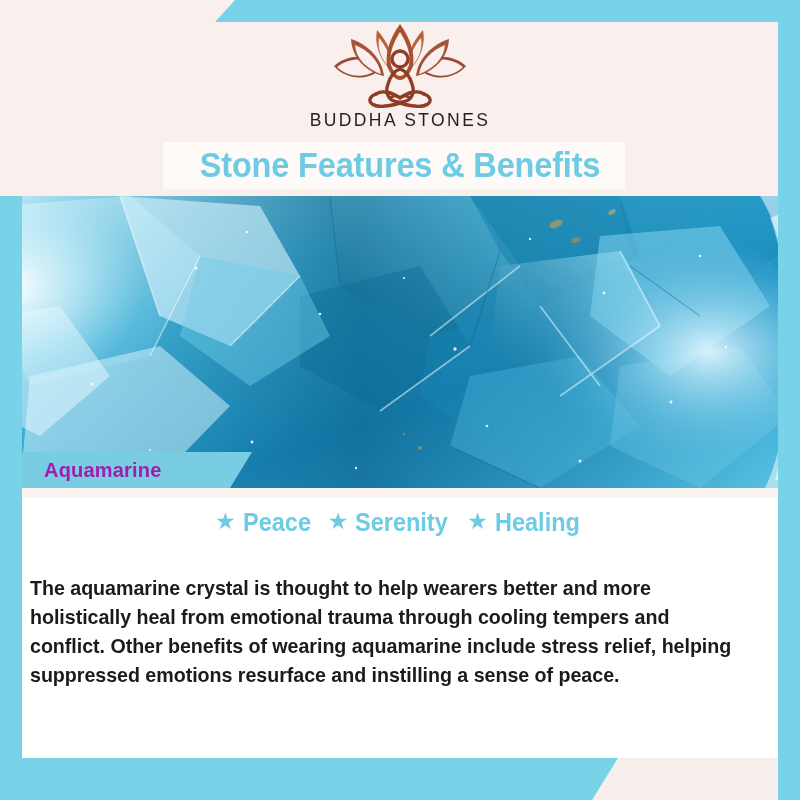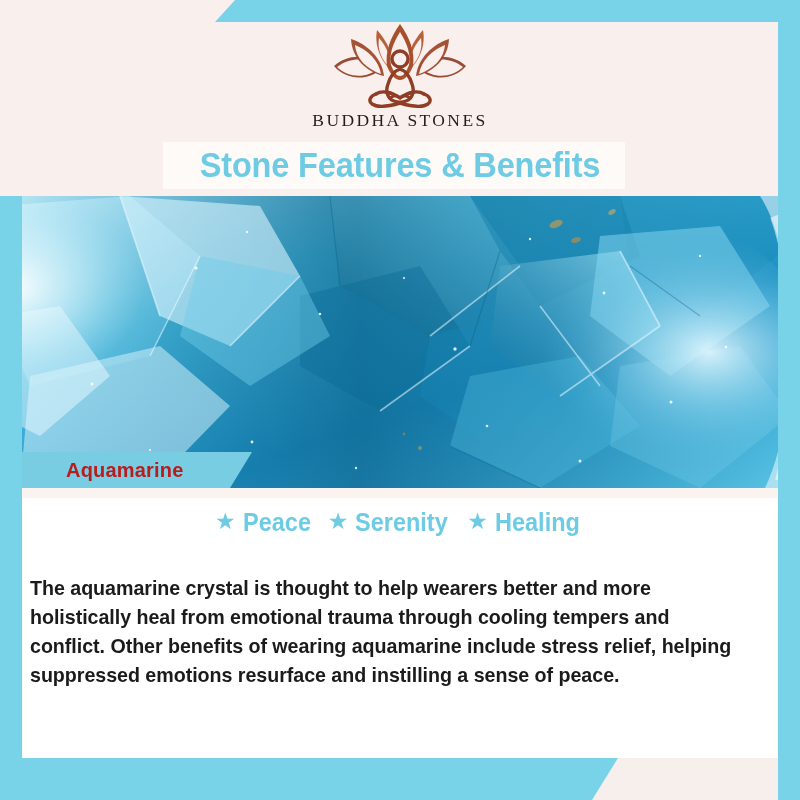--- a/index.html
+++ b/index.html
@@ -46,21 +46,21 @@
     position:absolute;top:0;left:0;width:800px;height:196px;
     background:#f9efec;
   }
   .logo-wrap{
     position:absolute;top:22px;left:0;width:800px;height:120px;
     display:flex;flex-direction:column;align-items:center;justify-content:flex-start;
   }
   .logo-mark{width:160px;height:86px;display:block;}
   .logo-word{
     margin-top:2px;
-    font-family:Liberation Serif, serif;
+    font-family:Liberation Sans, sans-serif;
     font-size:17.5px;letter-spacing:2.4px;
     color:#231f1d;font-weight:400;
     white-space:nowrap;
   }
 
   
   .title-band{
     position:absolute;top:142px;left:163px;width:462px;height:47px;
     background:#fdfaf8;
   }
@@ -88,22 +88,22 @@
 
   
   .ribbon{
     position:absolute;top:452px;left:22px;width:230px;height:36px;
     background:#79cde2;
     -webkit-clip-path:polygon(0 0,100% 0,calc(100% - 22px) 100%,0 100%);
     clip-path:polygon(0 0,100% 0,calc(100% - 22px) 100%,0 100%);
     display:flex;align-items:center;
   }
   .ribbon-label{
-    margin-left:44px;
-    color:#b91c1c;font-weight:700;font-size:20px;letter-spacing:0.2px;
+    margin-left:22px;
+    color:#a21caf;font-weight:700;font-size:20px;letter-spacing:0.2px;
     font-family:"Liberation Sans",sans-serif;
   }
 
   
   .content{
     position:absolute;top:488px;left:22px;width:756px;height:270px;
     background:#ffffff;
   }
   .content-top-fade{
     position:absolute;top:0;left:0;width:100%;height:10px;

